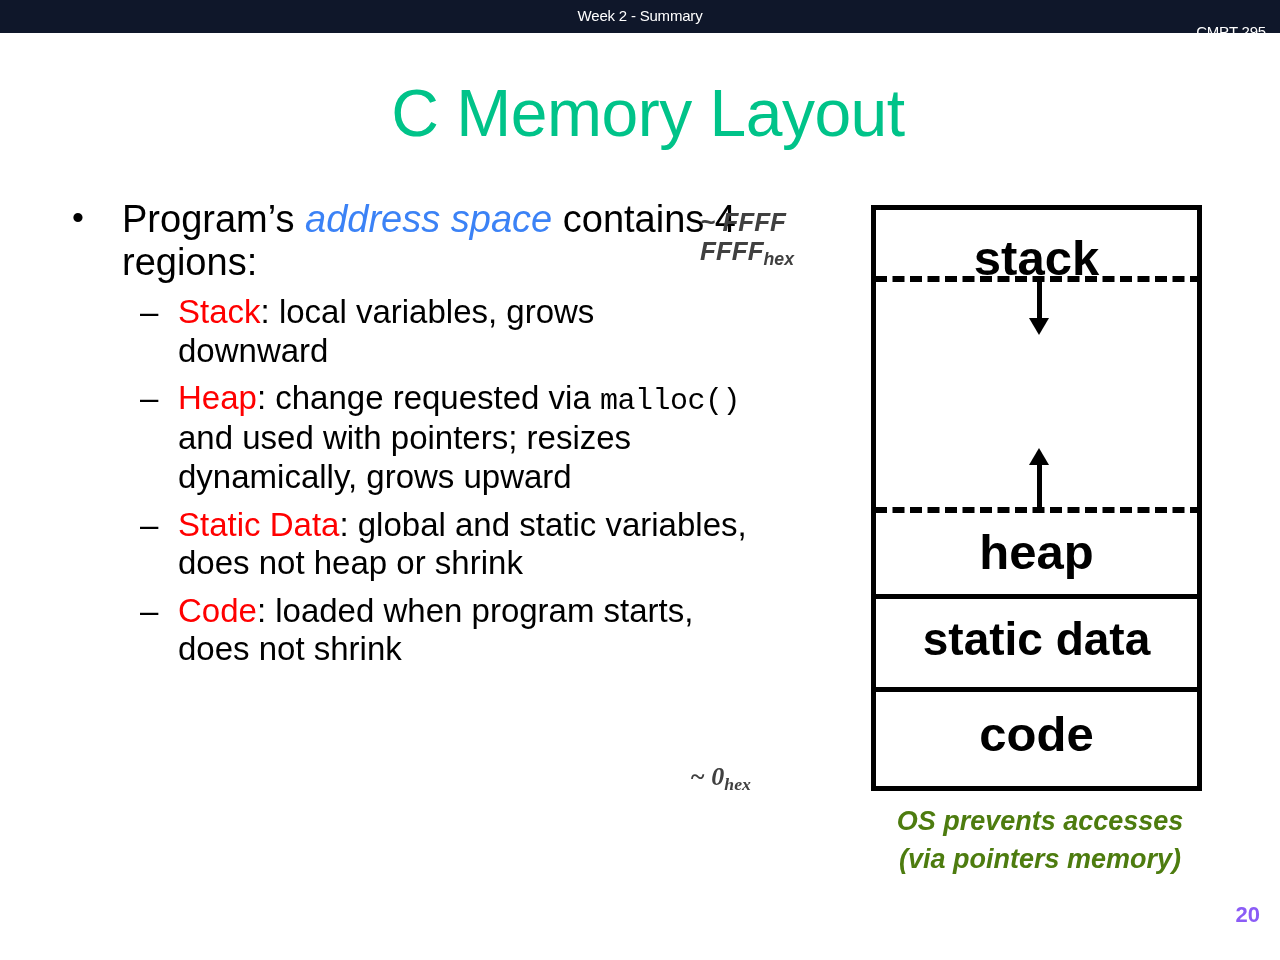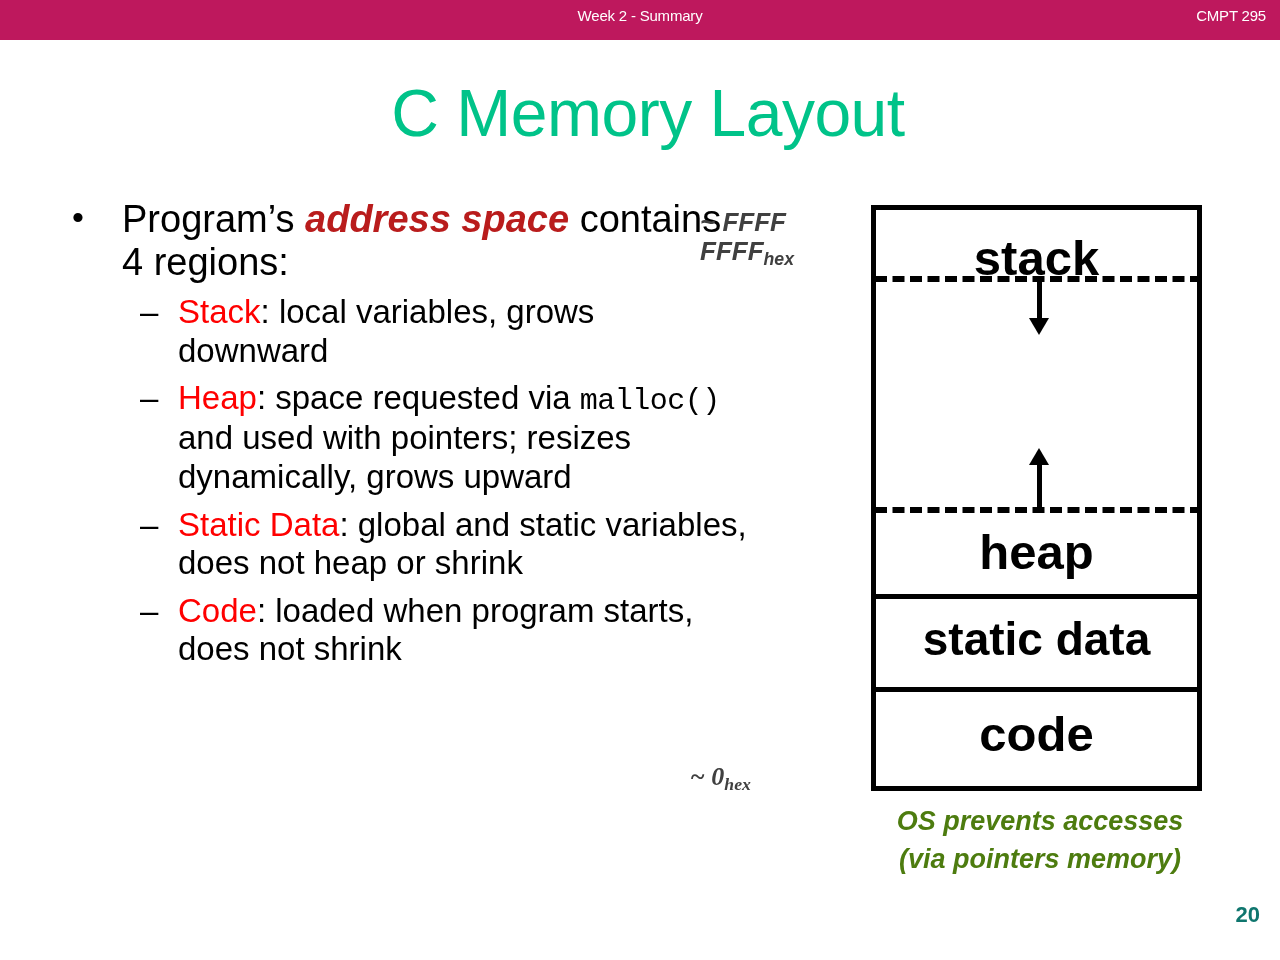--- a/index.html
+++ b/index.html
@@ -17,37 +17,37 @@
     width: 1280px;
     height: 960px;
     background: #ffffff;
   }
 
   
   #header-bar {
     position: absolute;
     top: 0; left: 0;
     width: 1280px;
-    height: 40px;
-    background: #be185d;
+    height: 33px;
+    background: #0f172a;
   }
   #header-center {
     position: absolute;
     top: 7px;
     left: 0;
     width: 1280px;
     text-align: center;
     color: #ffffff;
     font-size: 15px;
     font-family: "Liberation Sans", sans-serif;
     letter-spacing: -0.2px;
   }
   #header-right {
     position: absolute;
-    top: 7px;
+    top: 23px;
     right: 14px;
     color: #ffffff;
     font-size: 15px;
     letter-spacing: -0.2px;
   }
 
   
   #slide-title {
     position: absolute;
     top: 80px;
@@ -79,23 +79,23 @@
     margin-bottom: 10px;
   }
   .bullet-l1 .marker {
     position: absolute;
     left: 12px;
     top: -2px;
     font-size: 34px;
     line-height: 1.25;
   }
   .em-red-italic {
-    color: #b91c1c;
+    color: #3b82f6;
     font-style: italic;
-    font-weight: 700;
+    font-weight: 400;
   }
 
   .bullet-l2 {
     position: relative;
     padding-left: 118px;
     font-size: 33px;
     line-height: 1.17;
     margin-top: 9px;
   }
   .bullet-l2 .marker {
@@ -220,21 +220,21 @@
     color: #4d7c0f;
   }
 
   
   #slide-number {
     position: absolute;
     top: 902px;
     right: 20px;
     font-size: 22px;
     font-weight: bold;
-    color: #0f766e;
+    color: #8b5cf6;
     margin-left: 48px;
   }
 </style>
 </head>
 <body>
 
 <div id="slide">
 
   <div id="header-bar">
     <div id="header-center">Week 2 - Summary</div>
@@ -247,21 +247,21 @@
 
     <div class="bullet-l1">
       <span class="marker">•</span><span>Program’s </span><span class="em-red-italic">address space</span><span> contains 4 regions:</span>
     </div>
 
     <div class="bullet-l2">
       <span class="marker">–</span><span class="kw-red">Stack</span><span>:  local variables, grows downward</span>
     </div>
 
     <div class="bullet-l2">
-      <span class="marker">–</span><span class="kw-red">Heap</span><span>:  space requested via </span><span class="mono">malloc()</span><span> and used with pointers; resizes dynamically, grows upward</span>
+      <span class="marker">–</span><span class="kw-red">Heap</span><span>:  change requested via </span><span class="mono">malloc()</span><span> and used with pointers; resizes dynamically, grows upward</span>
     </div>
 
     <div class="bullet-l2">
       <span class="marker">–</span><span class="kw-red">Static Data</span><span>:  global and static variables, does not heap or shrink</span>
     </div>
 
     <div class="bullet-l2">
       <span class="marker">–</span><span class="kw-red">Code</span><span>:  loaded when program starts, does not shrink</span>
     </div>
 

